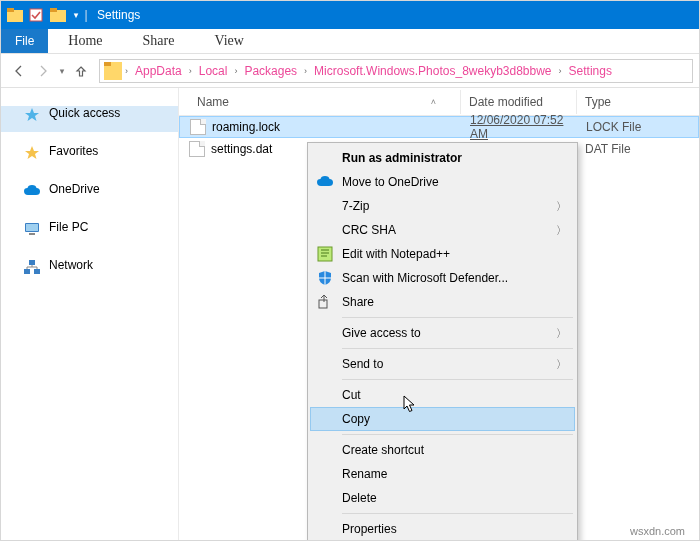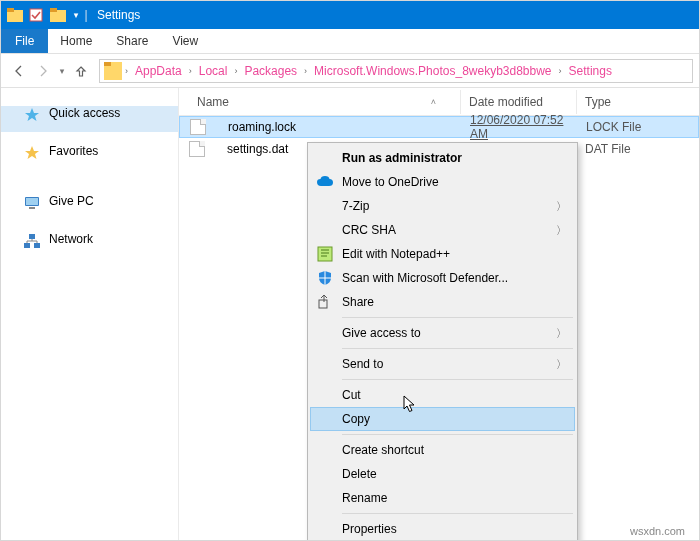--- a/index.html
+++ b/index.html
@@ -8,21 +8,21 @@
   
   .titlebar { height: 28px; background: #0078d7; display: flex; align-items: center; }
   .tb-icon { width: 20px; height: 20px; margin-left: 4px; display: flex; align-items: center; justify-content: center; }
   .tb-title { color: #fff; margin-left: 8px; font-size: 12px; }
   .qat { display: flex; align-items: center; height: 100%; }
   .qat-btn { width: 22px; height: 22px; display: flex; align-items: center; justify-content: center; color: #fff; }
   
   
   .ribbon { height: 25px; background: #fff; border-bottom: 1px solid #e1e1e1; display: flex; align-items: stretch; }
   .ribbon-file { background: #1979ca; color: #fff; padding: 12px 14px; display: flex; align-items: center; font-size: 12px; }
-  .ribbon-tab { padding: 0 12px; display: flex; align-items: center; color: #333; font-size: 12px; }
+  .ribbon-tab { padding: 0 20px; display: flex; align-items: center; color: #333; font-size: 14px; font-family: Liberation Serif, serif; }
   
   
   .navbar { height: 34px; border-bottom: 1px solid #e1e1e1; display: flex; align-items: center; padding: 0 6px; }
   .nav-btn { width: 24px; height: 24px; display: flex; align-items: center; justify-content: center; color: #858585; }
   .nav-btn.e { color: #404040; }
   .addr { margin-left: 6px; height: 24px; border: 1px solid #cfcfcf; flex: 1; display: flex; align-items: center; padding: 0 4px; overflow: hidden; }
   .addr-icon { width: 18px; height: 18px; background: #ffd76a; position: relative; }
   .addr-icon::before { content: ""; position: absolute; left: 0; top: 0; width: 7px; height: 4px; background: #e09b28; }
   .crumb { display: flex; align-items: center; color: #ec4899; padding: 0 4px; height: 100%; white-space: nowrap; }
   .crumb-sep { color: #666; padding: 0 3px; font-size: 9px; }
@@ -38,21 +38,21 @@
   
   .content { flex: 1; position: relative; }
   .header-row { height: 28px; display: flex; align-items: center; border-bottom: 1px solid #eaeaea; color: #555; font-size: 12px; }
   .col-name { width: 282px; padding-left: 18px; border-right: 1px solid #eaeaea; height: 24px; display: flex; align-items: center; gap: 6px; }
   .col-date { width: 116px; padding-left: 8px; border-right: 1px solid #eaeaea; height: 24px; display: flex; align-items: center; }
   .col-type { flex: 1; padding-left: 8px; height: 24px; display: flex; align-items: center; }
   .sort-ind { font-size: 9px; color: #888; }
   
   .file-row { height: 22px; display: flex; align-items: center; font-size: 12px; }
   .file-row.sel { background: #cce8ff; border: 1px solid #99d1ff; }
-  .file-row .c-name { width: 282px; padding-left: 10px; display: flex; align-items: center; gap: 22px; }
+  .file-row .c-name { width: 282px; padding-left: 10px; display: flex; align-items: center; gap: 6px; }
   .file-row .c-date { width: 116px; padding-left: 8px; color: #555; text-decoration: underline; }
   .file-row .c-type { flex: 1; padding-left: 8px; color: #555; }
   .file-ico { width: 16px; height: 16px; background: #fff; border: 1px solid #bcbcbc; position: relative; }
   .file-ico::before { content: ""; position: absolute; right: -1px; top: -1px; width: 5px; height: 5px; border-left: 1px solid #bcbcbc; border-bottom: 1px solid #bcbcbc; background: #f3f3f3; }
   
   
   .ctx { position: absolute; left: 306px; top: 141px; width: 271px; background: #f0f0f0; border: 1px solid #b9b9b9; box-shadow: 3px 3px 6px rgba(0,0,0,0.2); padding: 3px 2px; }
   .ctx-item { height: 24px; display: flex; align-items: center; padding-left: 32px; padding-right: 10px; position: relative; font-size: 12px; }
   .ctx-item.bold { font-weight: 600; }
   .ctx-item.hover { background: #c3e0f5; border: 1px solid #94c9f0; padding-left: 31px; padding-right: 9px; }
@@ -145,30 +145,38 @@
     <div class="np-gap"></div>
     <div class="np-item">
       <span class="np-icon">
           <svg width="16" height="16" viewBox="0 0 16 16">
             <polygon points="8,1 10,6 15,6 11,9 12.5,14 8,11 3.5,14 5,9 1,6 6,6" fill="#f5c24c"></polygon>
           </svg>
         </span>
       <span>Favorites</span>
     </div>
     <div class="np-gap"></div>
+    <div class="np-item">
+      <span class="np-icon">
+          <svg width="18" height="12" viewBox="0 0 18 12">
+            <path d="M5 10 Q1 10 1 6 Q1 3 4.5 3 Q5 0 9 0 Q13 0 13.5 3 Q17 3 17 6.5 Q17 10 13 10 Z" fill="#0a84d8"></path>
+          </svg>
+        </span>
+      <span>OneDrive</span>
+    </div>
     <div class="np-gap"></div>
     <div class="np-item">
       <span class="np-icon">
           <svg width="16" height="14" viewBox="0 0 16 14">
             <rect x="1" y="1" width="14" height="9" rx="1" fill="#3a7fc4"></rect>
             <rect x="2" y="2" width="12" height="7" fill="#9fd0f0"></rect>
             <rect x="5" y="11" width="6" height="2" fill="#888"></rect>
           </svg>
         </span>
-      <span>Give PC</span>
+      <span>File PC</span>
     </div>
     <div class="np-gap"></div>
     <div class="np-item">
       <span class="np-icon">
           <svg width="16" height="14" viewBox="0 0 16 14">
             <rect x="5" y="0" width="6" height="5" fill="#3a7fc4"></rect>
             <rect x="0" y="9" width="6" height="5" fill="#3a7fc4"></rect>
             <rect x="10" y="9" width="6" height="5" fill="#3a7fc4"></rect>
             <path d="M8 5 L8 7 M3 9 L3 7 L13 7 L13 9" stroke="#888" fill="none"></path>
           </svg>
@@ -274,24 +282,24 @@
       <span>Cut</span>
     </div>
   <div class="ctx-item hover">
       <span>Copy</span>
     </div>
   <div class="ctx-sep"></div>
   <div class="ctx-item">
       <span>Create shortcut</span>
     </div>
   <div class="ctx-item">
+      <span>Rename</span>
+    </div>
+  <div class="ctx-item">
       <span>Delete</span>
-    </div>
-  <div class="ctx-item">
-      <span>Rename</span>
     </div>
   <div class="ctx-sep"></div>
   <div class="ctx-item">
       <span>Properties</span>
     </div>
 </div>
 
 <svg class="cursor" viewBox="0 0 14 20">
   <path d="M1 1 L1 14 L4 11 L6.5 16.5 L9 15.5 L6.5 10 L11 10 Z" fill="#fff" stroke="#000"></path>
 </svg>

